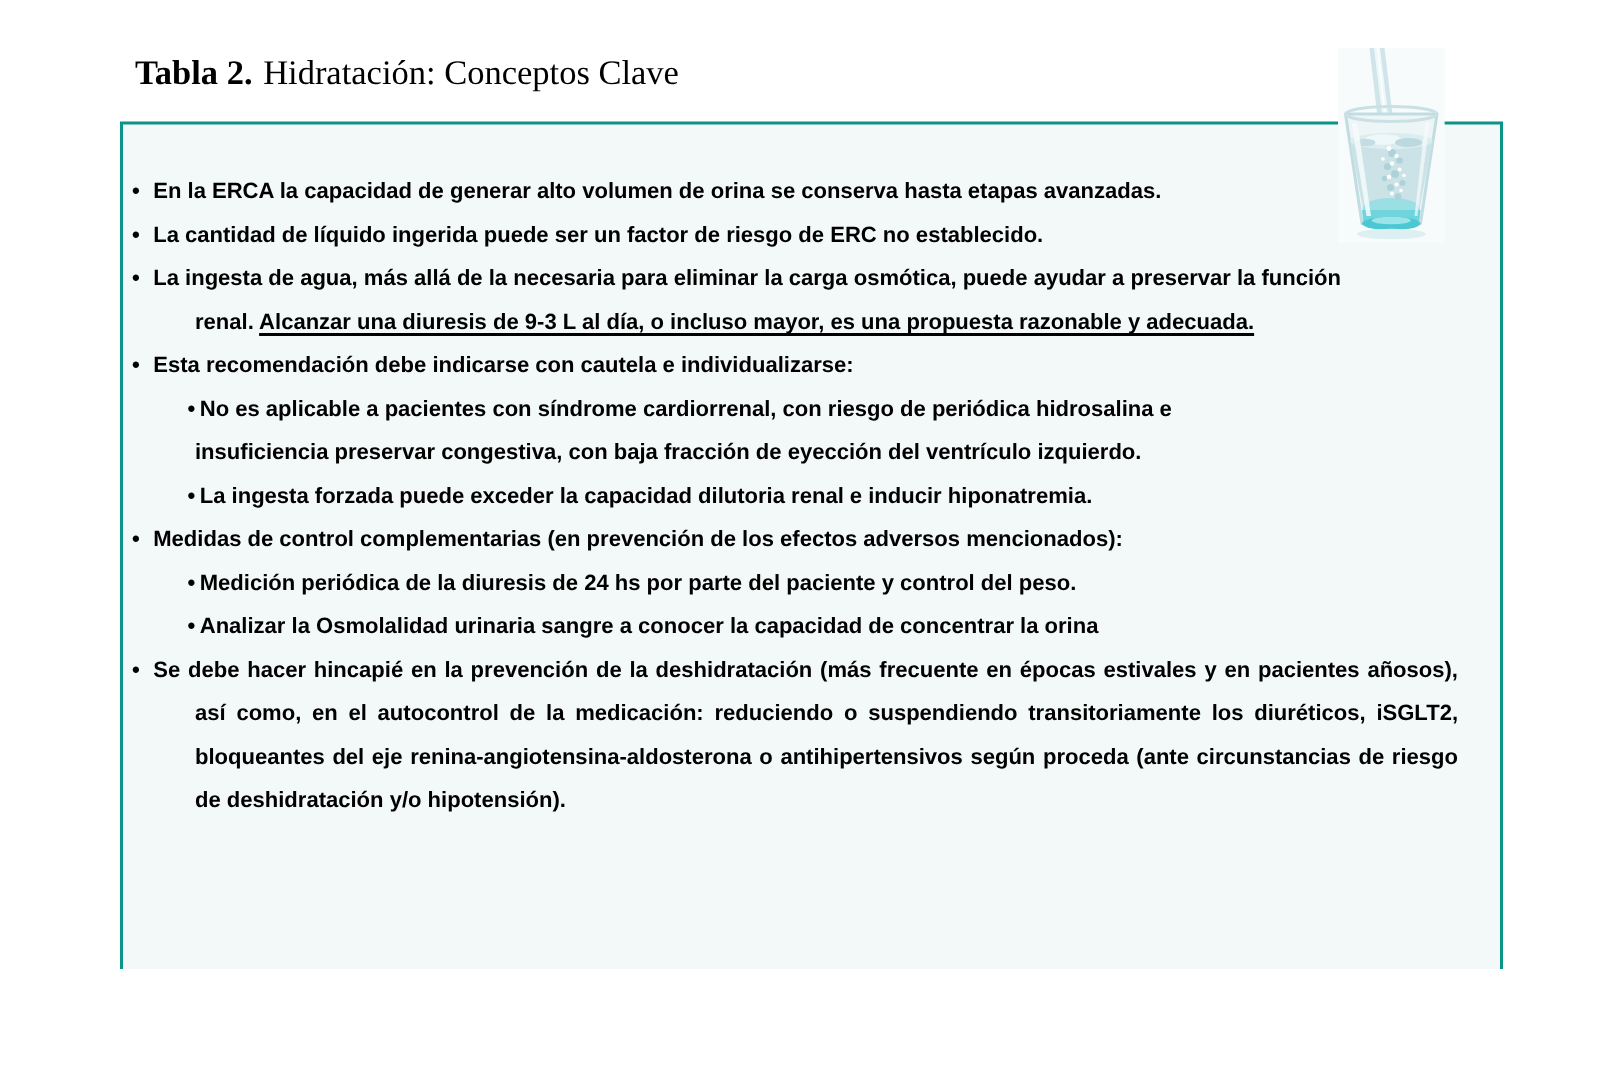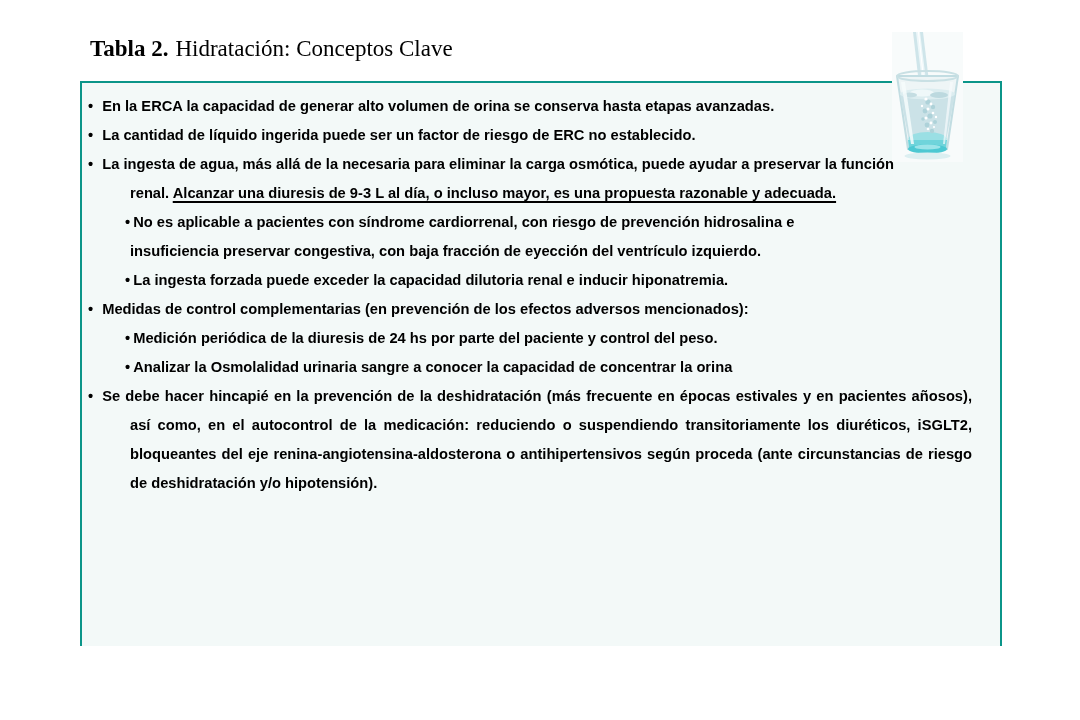--- a/index.html
+++ b/index.html
@@ -11,21 +11,21 @@
     position:absolute; left:90px; top:34px; margin:0;
     font-family:"Liberation Serif", serif; font-size:23px; line-height:30px;
     font-weight:normal; color:#000; white-space:nowrap;
   }
   .title .prefix { font-weight:bold; margin-right:7px; }
   .box {
     position:absolute; left:80px; top:81px; width:922px; height:598px;
     box-sizing:border-box; border:2px solid #0b9589; background:#f3f9f8;
   }
   .list {
-    padding:9px 28px 0 6px;
+    padding:31px 28px 0 6px;
     font-size:14.7px; font-weight:bold; line-height:29px; color:#000;
   }
   .item { margin:0; }
   .item.lvl1 { padding-left:42px; text-indent:-42px; }
   .item.lvl1.first { margin-top:0; }
   .item.lvl2 { margin-top:0; padding-left:42px; text-indent:-5px; }
   .item.justify { text-align:justify; }
   .bullet { display:inline; }
   .lvl1 > .bullet { margin-right:9px; }
   .lvl2 > .bullet { margin-right:3px; }
@@ -43,21 +43,22 @@
 
   <div class="title">
     <span class="prefix">Tabla 2.</span><span>Hidratación: Conceptos Clave</span>
   </div>
 
   <div class="box">
     <div class="list" id="list">
         <div class="item lvl1 first"><span class="bullet">•</span><span>En la ERCA la capacidad de generar alto volumen de orina se conserva hasta etapas avanzadas.</span></div>
         <div class="item lvl1"><span class="bullet">•</span><span>La cantidad de líquido ingerida puede ser un factor de riesgo de ERC no establecido.</span></div>
         <div class="item lvl1"><span class="bullet">•</span><span>La ingesta de agua, más allá de la necesaria para eliminar la carga osmótica, puede ayudar a preservar la función</span><br><span>renal. </span><span class="u">Alcanzar una diuresis de 9-3 L al día, o incluso mayor, es una propuesta razonable y adecuada.</span></div>
-        <div class="item lvl2"><span class="bullet">•</span><span>No es aplicable a pacientes con síndrome cardiorrenal, con riesgo de prevención hidrosalina e</span><br><span>insuficiencia preservar congestiva, con baja fracción de eyección del ventrículo izquierdo.</span></div>
+        <div class="item lvl1"><span class="bullet">•</span><span>Esta recomendación debe indicarse con cautela e individualizarse:</span></div>
+        <div class="item lvl2"><span class="bullet">•</span><span>No es aplicable a pacientes con síndrome cardiorrenal, con riesgo de periódica hidrosalina e</span><br><span>insuficiencia preservar congestiva, con baja fracción de eyección del ventrículo izquierdo.</span></div>
         <div class="item lvl2"><span class="bullet">•</span><span>La ingesta forzada puede exceder la capacidad dilutoria renal e inducir hiponatremia.</span></div>
         <div class="item lvl1"><span class="bullet">•</span><span>Medidas de control complementarias (en prevención de los efectos adversos mencionados):</span></div>
         <div class="item lvl2"><span class="bullet">•</span><span>Medición periódica de la diuresis de 24 hs por parte del paciente y control del peso.</span></div>
         <div class="item lvl2"><span class="bullet">•</span><span>Analizar la Osmolalidad urinaria sangre a conocer la capacidad de concentrar la orina</span></div>
         <div class="item lvl1 justify"><span class="bullet">•</span><span>Se debe hacer hincapié en la prevención de la deshidratación (más frecuente en épocas estivales y en pacientes añosos), así como, en el autocontrol de la medicación: reduciendo o suspendiendo transitoriamente los diuréticos, iSGLT2, bloqueantes del eje renina-angiotensina-aldosterona o antihipertensivos según proceda (ante circunstancias de riesgo de deshidratación y/o hipotensión).</span></div>
       </div>
   </div>
 
   <div class="glass">
     <svg width="71" height="130" viewBox="0 0 71 130" xmlns="http://www.w3.org/2000/svg">

